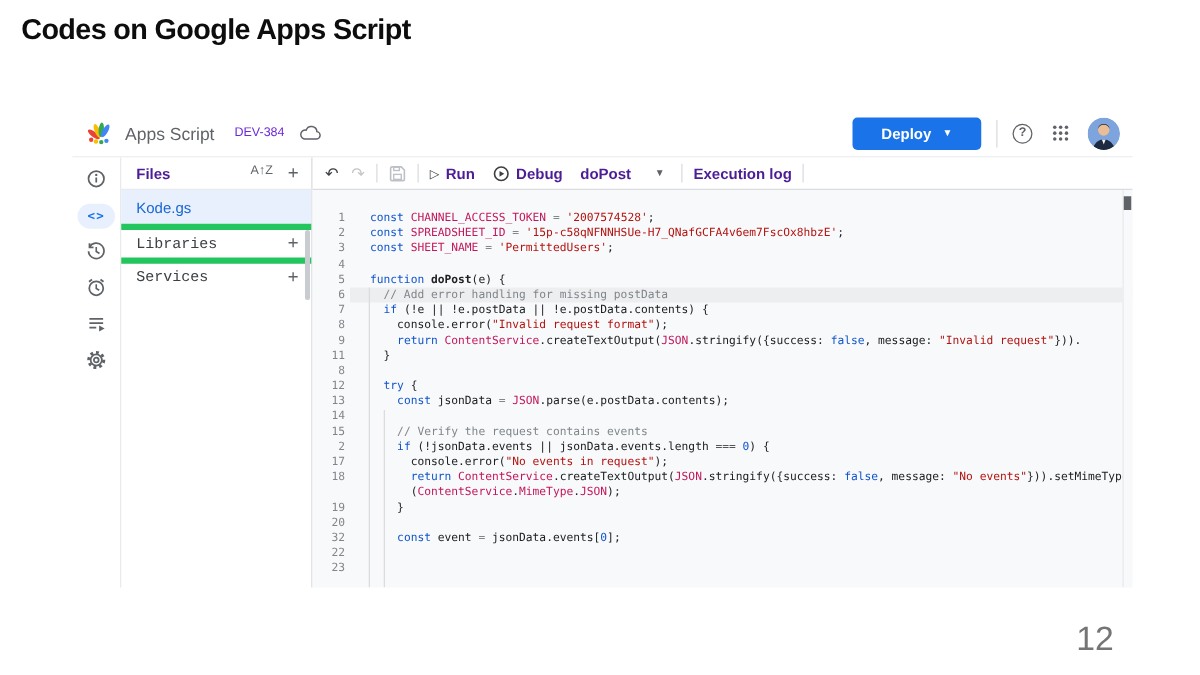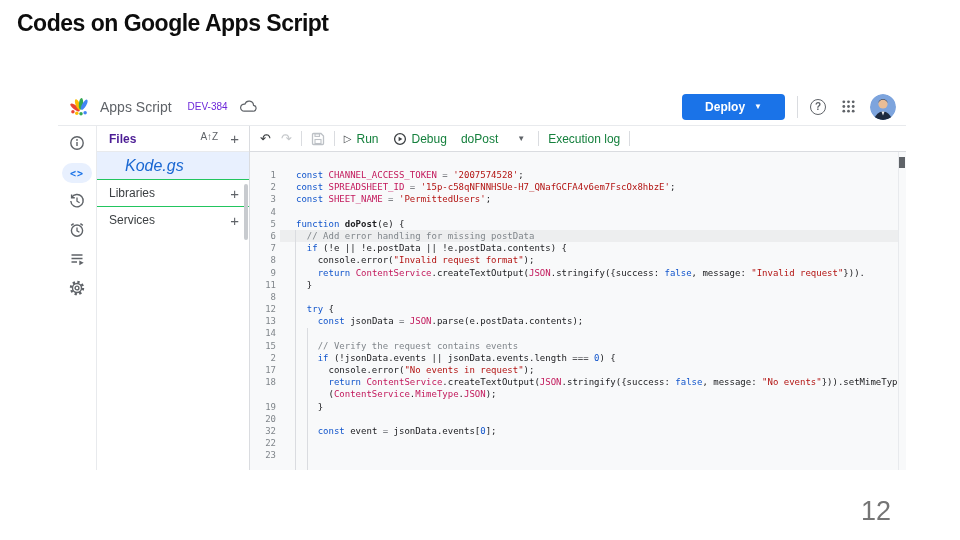--- a/index.html
+++ b/index.html
@@ -32,32 +32,32 @@
   .rail-item { width:30px; height:20px; display:flex; align-items:center; justify-content:center; border-radius:11px; }
   .rail-item.selected { background:#e8f0fe; }
   .rail-item .code-glyph { font-family:"DejaVu Sans Mono",monospace; font-size:10px; font-weight:bold; color:#1a73e8; letter-spacing:1px; }
 
   .files-panel { width:154px; border-left:1px solid #e8eaed; border-right:1px solid #dadce0; background:#fff; position:relative; }
   .fp-head { height:26px; display:flex; align-items:center; padding:0 10px 0 12px; border-bottom:1px solid #e8eaed; }
   .fp-title { font-size:12px; font-weight:bold; color:#4c1d95; }
   .fp-icons { margin-left:auto; display:flex; align-items:flex-start; gap:12px; color:#5f6368; }
   .az-icon { font-size:10px; color:#5f6368; letter-spacing:0; }
   .plus-icon { font-size:15px; color:#5f6368; line-height:1; }
-  .file-row { height:27px; background:#e8f0fe; color:#1967d2; font-size:16px; display:flex; align-items:center; padding:0 28px;font-style:italic; }
-  .section-row { height:27px; border-top:1px solid #22c55e; display:flex; align-items:center; justify-content:space-between; padding:0 10px 0 12px; color:#3c4043; font-size:12px; }
+  .file-row { height:27px; background:#e8f0fe; color:#1967d2; font-size:12px; display:flex; align-items:center; padding:0 12px; }
+  .section-row { height:27px; border-top:5px solid #22c55e; display:flex; align-items:center; justify-content:space-between; padding:0 10px 0 12px; color:#3c4043; font-size:12px;font-family:Liberation Mono, monospace; }
   .section-row:last-of-type { border-bottom:1px solid #e8eaed; }
   .fp-scrollbar { position:absolute; right:1px; top:58px; width:4px; height:56px; background:#c8cbcf; border-radius:2px; }
 
   .editor { flex:1; display:flex; flex-direction:column; min-width:0; }
   .tb { height:26px; display:flex; align-items:center; padding:0 10px; background:#fff; border-bottom:1px solid #dadce0; flex-shrink:0; }
   .tb .tdiv { width:1px; height:15px; background:#dadce0; margin:0 9px; }
   .tb-icon { font-size:13px; color:#3c4043; line-height:1; }
   .tb-icon.disabled { color:#c4c7ca; }
   .tb-group { display:flex; align-items:center; gap:5px; margin-right:14px; color:#3c4043; }
-  .tb-label { font-size:12px; color:#15803d; }
+  .tb-label { font-size:12px; color:#4c1d95;font-weight:bold; }
   .run-tri { font-size:10px; color:#3c4043; }
   .fn-caret { font-size:8px; color:#5f6368; margin-left:14px; }
 
   .code-area { flex:1; background:#f8f9fa; position:relative; overflow:hidden; padding-top:17px; font-family:"DejaVu Sans Mono",monospace; font-size:9px; }
   .code-row { display:flex; height:12.2px; line-height:12.2px; white-space:pre; }
   .code-row .ln { width:30px; padding-right:4px; text-align:right; color:#80868b; flex-shrink:0; }
   .code-row .code { flex:1; padding-left:16px; }
   .code-row.hl .code { background:rgba(60,64,67,0.06); }
   .tk-k { color:#1155cc; } .tk-v { color:#c2185b; } .tk-s { color:#b31412; }
   .tk-c { color:#80868b; } .tk-o { color:#5f6368; } .tk-n { color:#1155cc; }

